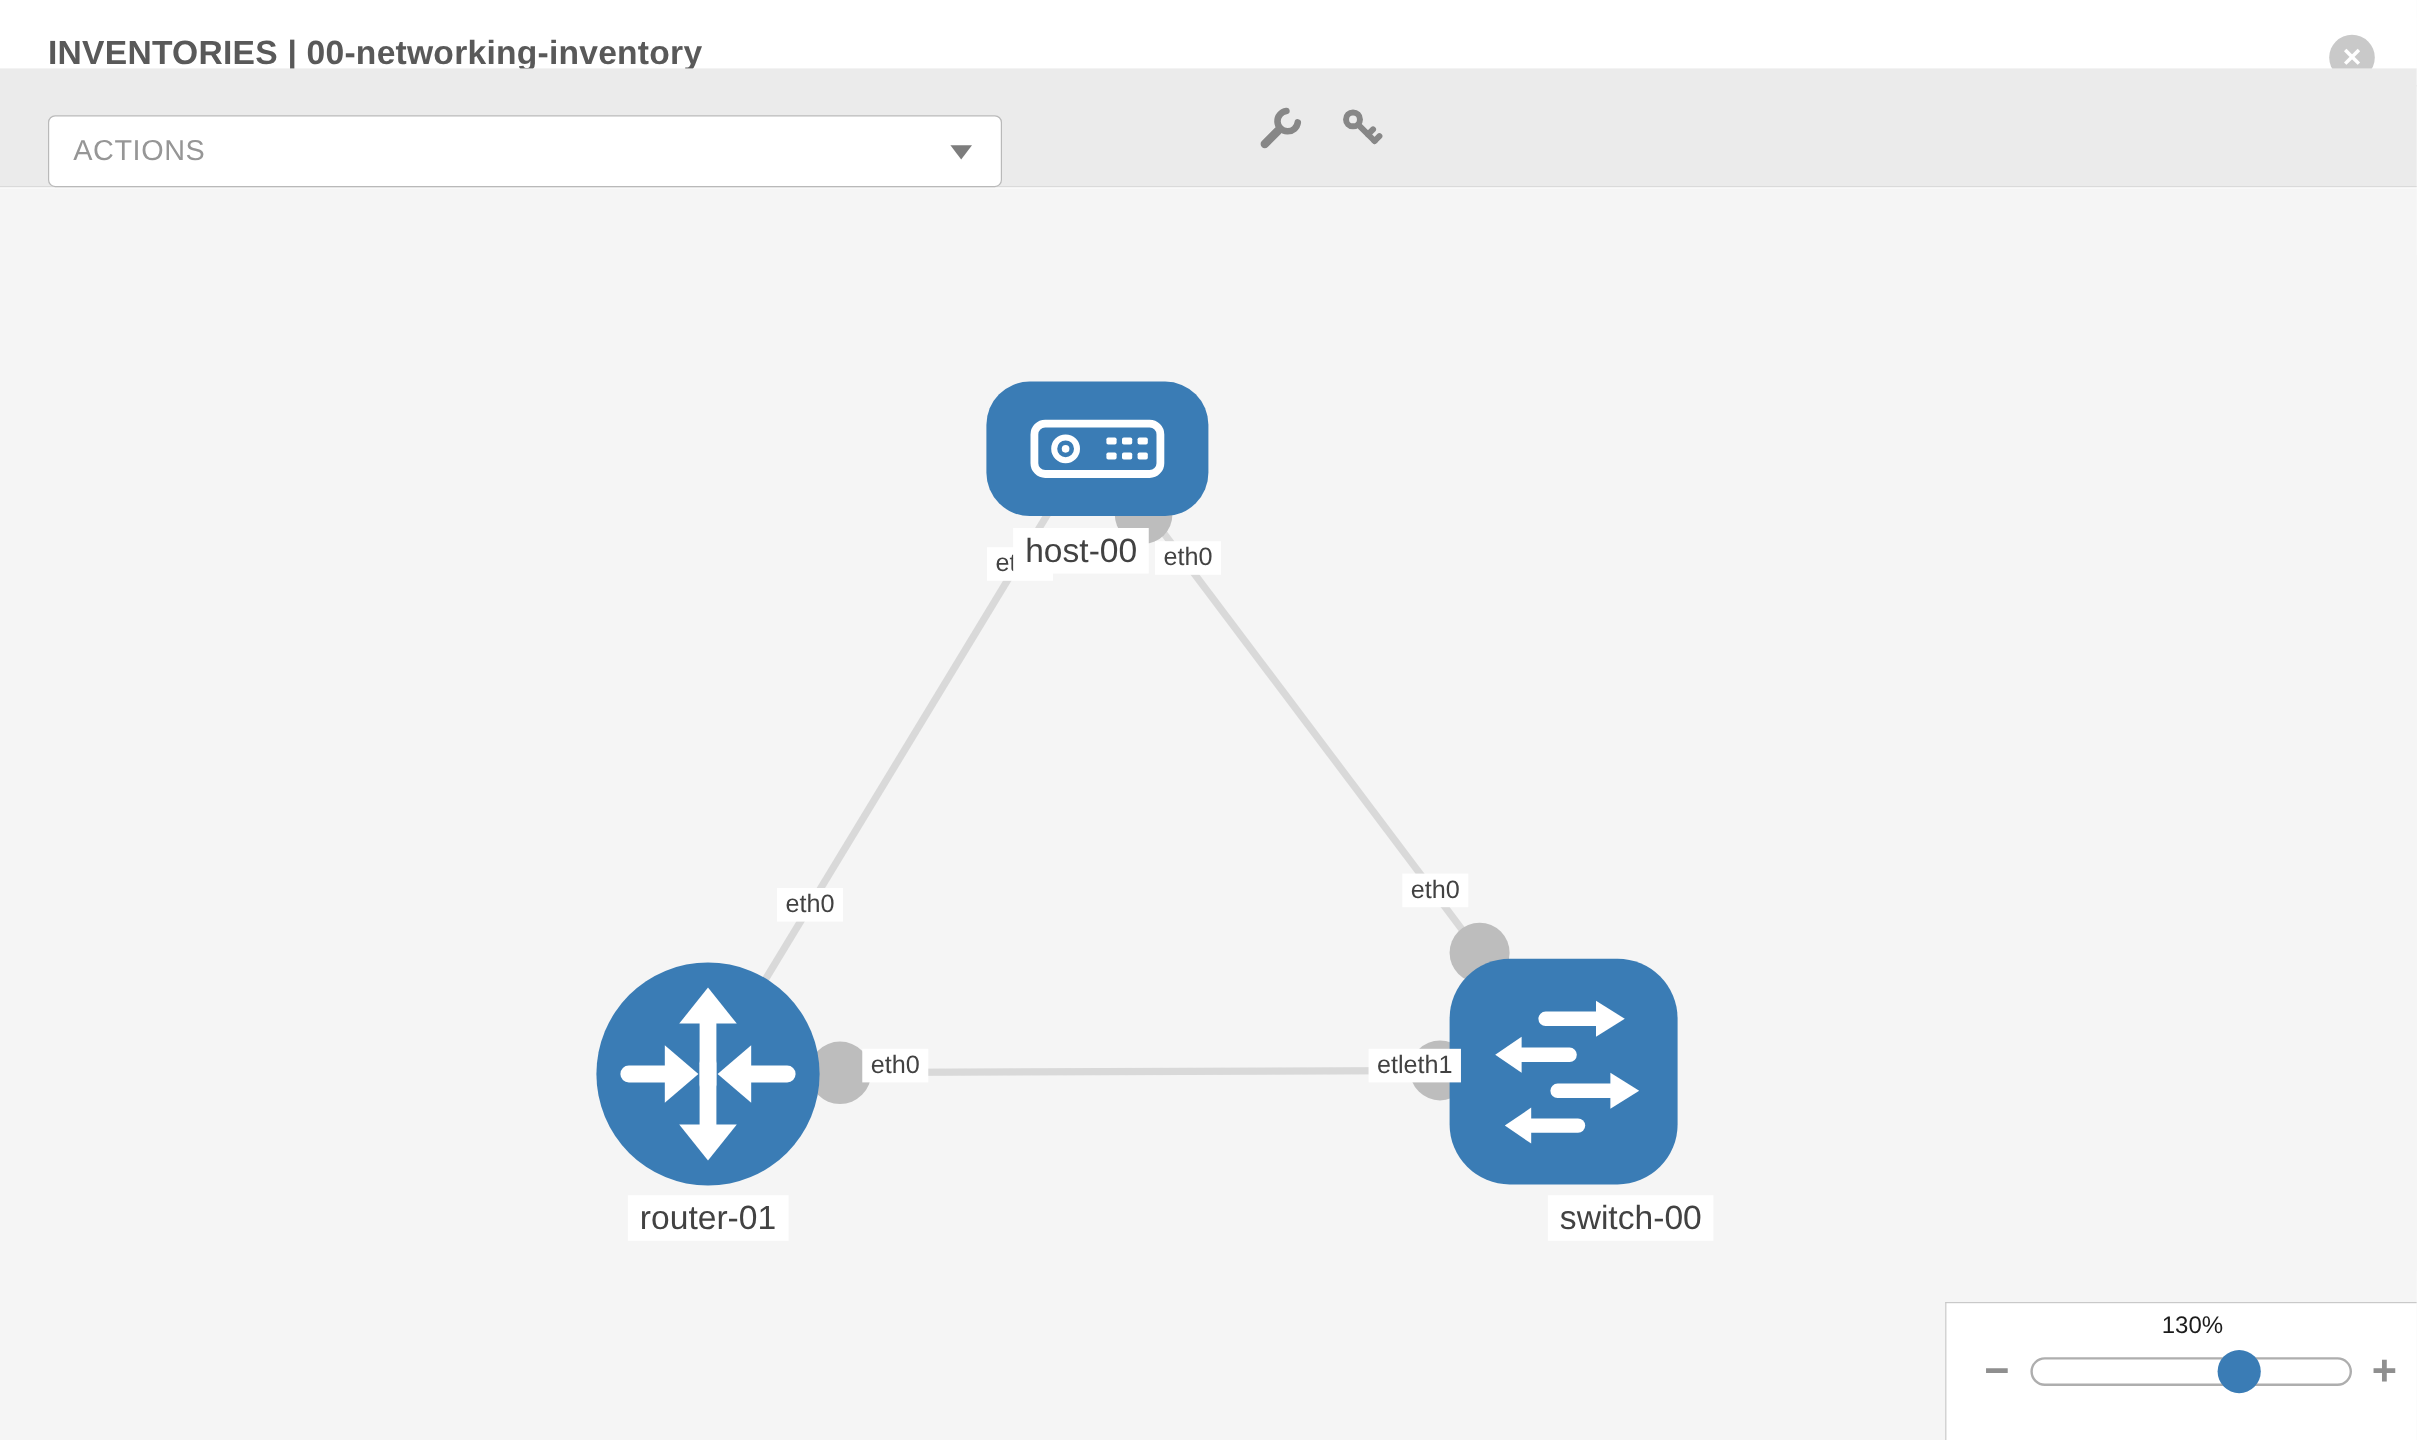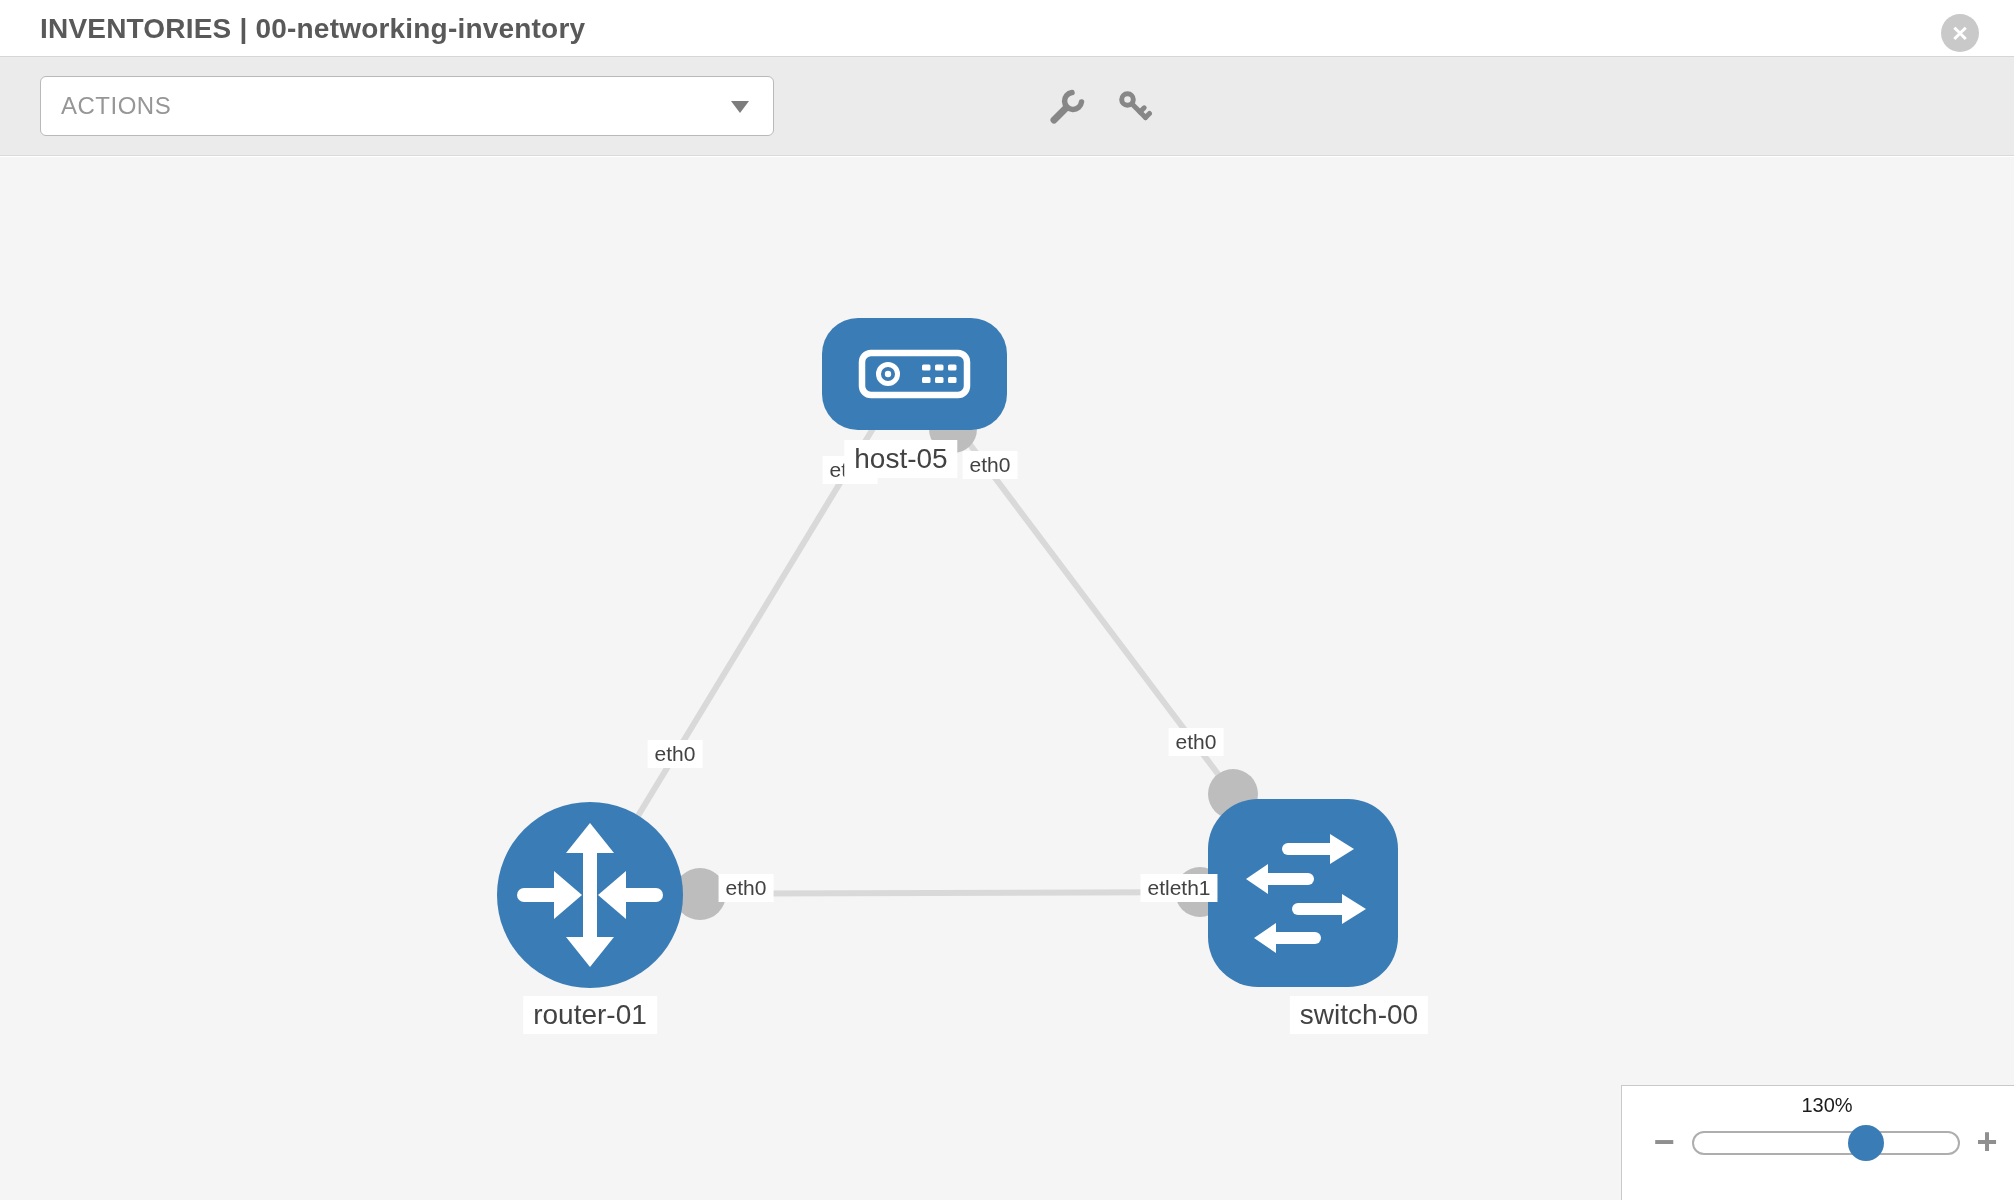--- a/index.html
+++ b/index.html
@@ -4,21 +4,21 @@
 <style>
   * { box-sizing: border-box; margin: 0; padding: 0; }
   html, body { width: 2014px; height: 1200px; overflow: hidden; }
   body {
     font-family: "Liberation Sans", sans-serif;
     background: #ffffff;
     position: relative;
   }
   
   .header {
-    position: absolute; left: 0; top: 0; width: 2014px; height: 57px;
+    position: absolute; left: 0; top: 15px; width: 2014px; height: 57px;
     background: #ffffff; border-bottom: 1px solid #d6d6d6;
   }
   .page-title {
     position: absolute; left: 40px; top: 0; height: 57px; line-height: 57px;
     font-size: 28px; font-weight: bold; color: #595959; letter-spacing: 0.2px;
   }
   .close-btn {
     position: absolute; right: 35px; top: 14px; width: 38px; height: 38px;
     border: none; border-radius: 50%; background: #c9c9c9; cursor: pointer;
     display: flex; align-items: center; justify-content: center;
@@ -36,21 +36,21 @@
   }
   .select-box .ph {
     padding-left: 20px; font-size: 24px; color: #969696; letter-spacing: 0.5px;
   }
   .caret {
     position: absolute; right: 24px; top: 50%; margin-top: -5px;
     width: 0; height: 0;
     border-left: 9px solid transparent; border-right: 9px solid transparent;
     border-top: 12px solid #7d7d7d;
   }
-  .actions-box { left: 40px; width: 734px; }
+  .actions-box { left: 40px; width: 795px; margin-top: 20px; }
   .search-box  { left: 1183px; width: 792px; }
   .tool-btn {
     position: absolute; top: 32px; width: 36px; height: 36px;
     background: transparent; border: none; cursor: pointer; padding: 0;
   }
   .tool-btn.wrench { left: 1049px; }
   .tool-btn.key    { left: 1117px; }
   
   .canvas {
     position: absolute; left: 0; top: 157px; width: 2014px; height: 1043px;
@@ -185,21 +185,21 @@
     </g>
   </svg>
 
   <div class="chip if-chip" style="left:850px;  top:313px;">eth0</div>
   <div class="chip if-chip" style="left:675px;  top:597px;">eth0</div>
   <div class="chip if-chip" style="left:990px;  top:308px;">eth0</div>
   <div class="chip if-chip" style="left:1196px; top:585px;">eth0</div>
   <div class="chip if-chip" style="left:746px;  top:731px;">eth0</div>
   <div class="chip if-chip" style="left:1135px; top:731px;margin-left:44px;">etleth1</div>
 
-  <div class="chip node-chip" style="left:901px;  top:302px;">host-05</div>
+  <div class="chip node-chip" style="left:901px;  top:302px;">host-00</div>
   <div class="chip node-chip" style="left:590px;  top:858px;">router-01</div>
   <div class="chip node-chip" style="left:1359px; top:858px;text-align:center;">switch-00</div>
 
   <div class="zoom-panel">
     <div class="zoom-level">130%</div>
     <button class="zoom-btn zoom-out">
       <span>−</span>
     </button>
     <div class="zoom-track">
       <div class="zoom-knob" style="left: calc(65% - 18px); background: rgb(58, 124, 181);"></div>

